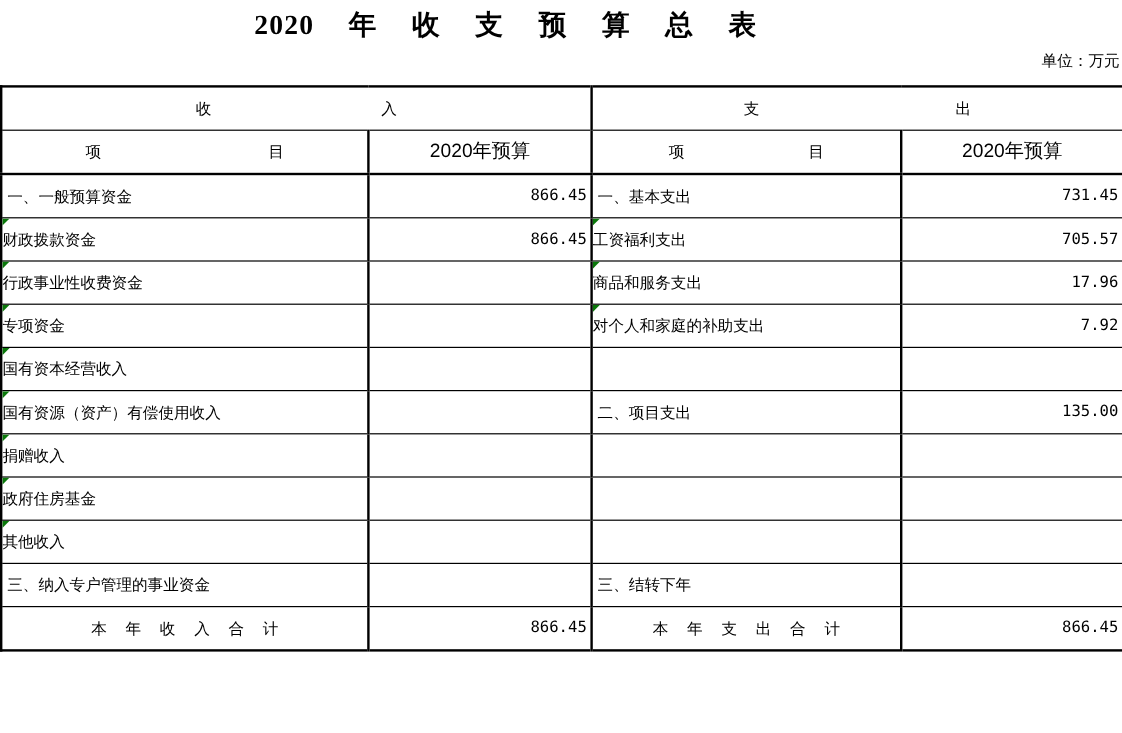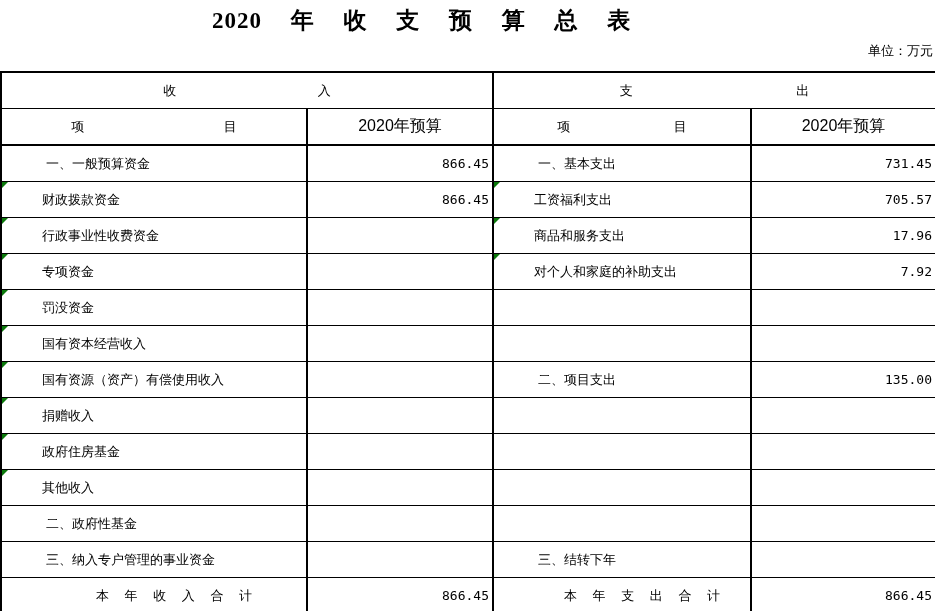--- a/index.html
+++ b/index.html
@@ -29,21 +29,21 @@
     overflow:hidden;white-space:nowrap;
   }
   .budget .col-start{border-left-width:2px;}
   .budget tr.colhead th{border-bottom-width:2px;}
   th.sec{font-size:13px;text-align:center;word-spacing:138px;}
   th.sec.right{word-spacing:160px;}
   th.colh{font-size:13px;word-spacing:136px;}
   th.colh.right{word-spacing:100px;}
   th.colh-budget{font-size:16px;text-align:center;}
   td.label-cell{font-size:13px;text-align:left;}
-  td.label-cell .lbl{display:inline-block;margin-left:40px;}
+  td.label-cell .lbl{display:inline-block;}
   td.label-cell.ind0 .lbl{padding-left:4px;}
   td.label-cell.ind1 .lbl{}
   td.label-cell.total{text-align:center;word-spacing:12px;}
   td.label-cell.total .lbl{padding-left:0;}
   td.value-cell{
     font-family:"DejaVu Sans Mono","Liberation Mono",monospace;
     font-size:13px;text-align:right;padding-right:3px;
   }
   .tri{
     position:absolute;top:0;left:0;width:0;height:0;display:none;
@@ -139,36 +139,20 @@
     </td>
     <td class="label-cell col-start ind1">
       <span class="tri on"></span>
       <span class="lbl">对个人和家庭的补助支出</span>
     </td>
     <td class="value-cell col-start">
       <span class="val">7.92</span>
     </td>
   </tr>
 
-  <tr>
-    <td class="label-cell ind1">
-      <span class="tri on"></span>
-      <span class="lbl">罚没资金</span>
-    </td>
-    <td class="value-cell col-start">
-      <span class="val"></span>
-    </td>
-    <td class="label-cell col-start ind0">
-      
-      <span class="lbl"></span>
-    </td>
-    <td class="value-cell col-start">
-      <span class="val"></span>
-    </td>
-  </tr>
 
   <tr>
     <td class="label-cell ind1">
       <span class="tri on"></span>
       <span class="lbl">国有资本经营收入</span>
     </td>
     <td class="value-cell col-start">
       <span class="val"></span>
     </td>
     <td class="label-cell col-start ind0">
@@ -241,36 +225,20 @@
     </td>
     <td class="label-cell col-start ind0">
       
       <span class="lbl"></span>
     </td>
     <td class="value-cell col-start">
       <span class="val"></span>
     </td>
   </tr>
 
-  <tr>
-    <td class="label-cell ind0">
-      
-      <span class="lbl">二、政府性基金</span>
-    </td>
-    <td class="value-cell col-start">
-      <span class="val"></span>
-    </td>
-    <td class="label-cell col-start ind0">
-      
-      <span class="lbl"></span>
-    </td>
-    <td class="value-cell col-start">
-      <span class="val"></span>
-    </td>
-  </tr>
 
   <tr>
     <td class="label-cell ind0">
       
       <span class="lbl">三、纳入专户管理的事业资金</span>
     </td>
     <td class="value-cell col-start">
       <span class="val"></span>
     </td>
     <td class="label-cell col-start ind0">

